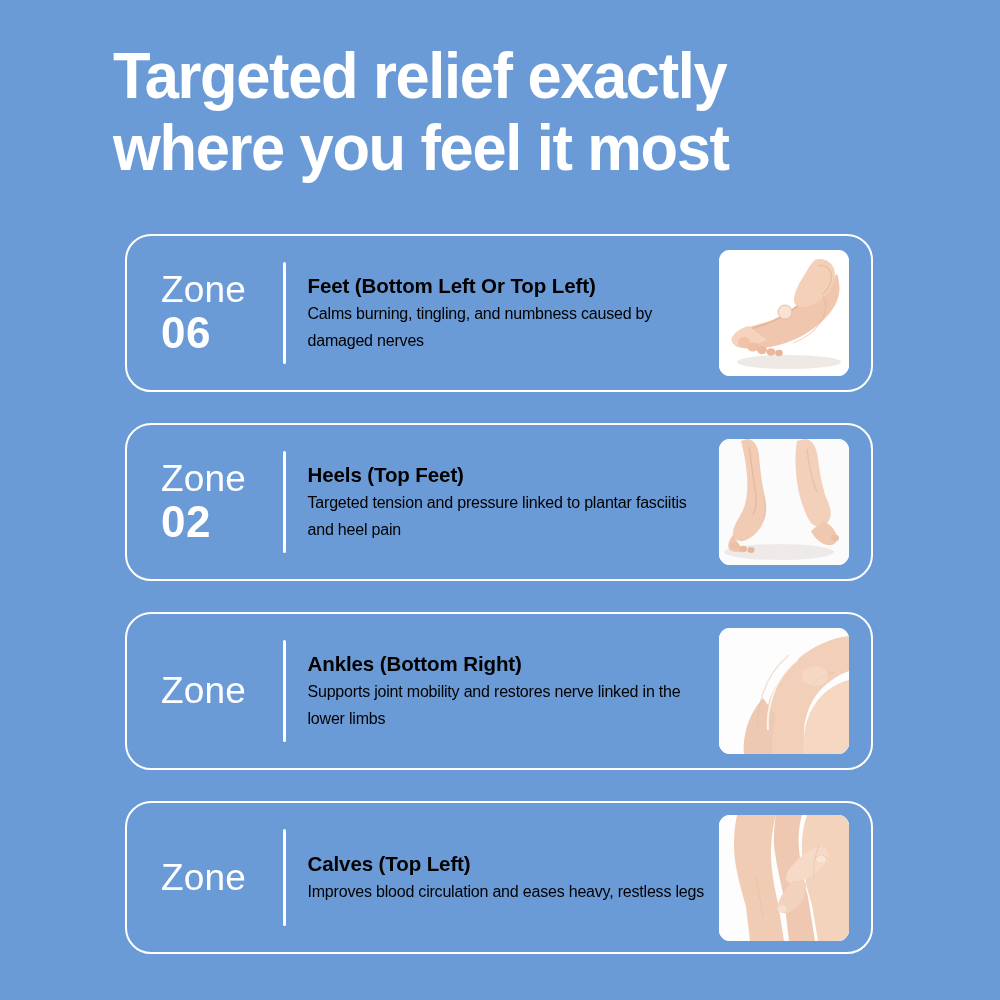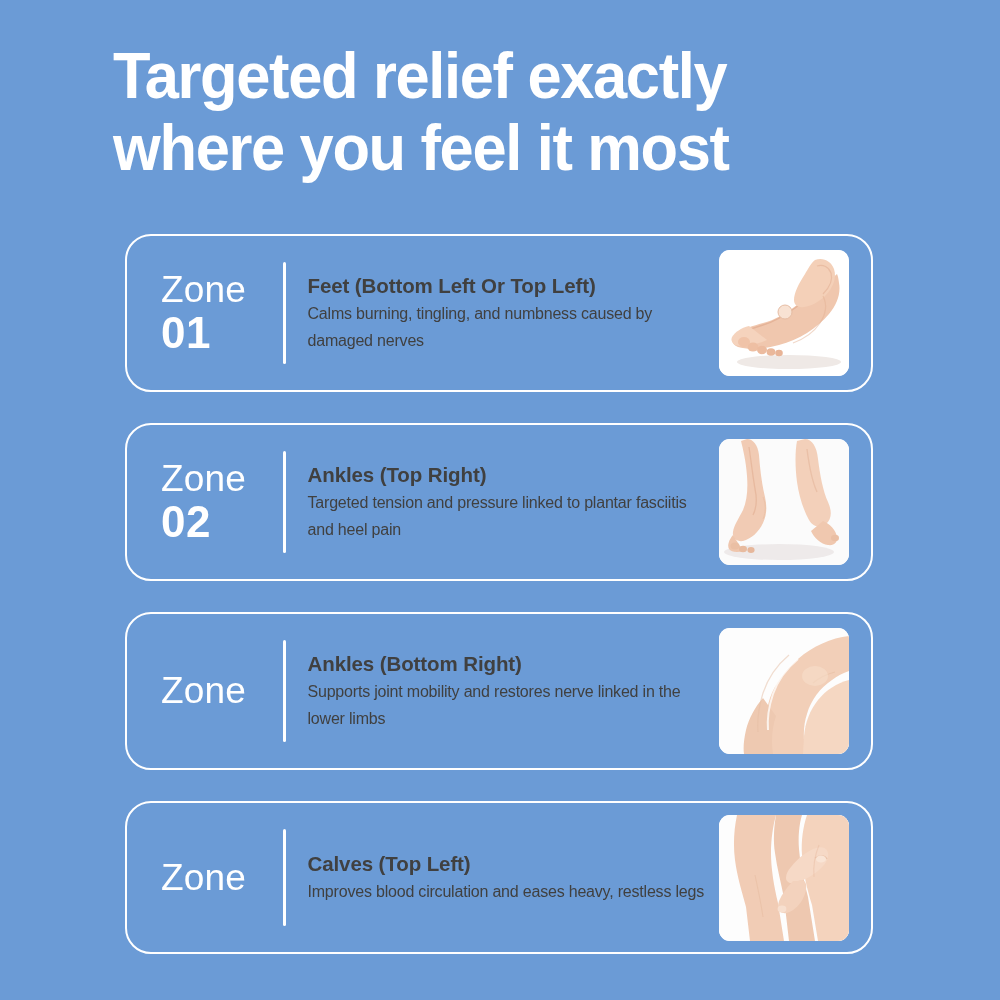--- a/index.html
+++ b/index.html
@@ -95,21 +95,21 @@
     border-radius: 2px;
     align-self: stretch;
     margin: 26px 0;
   }
 
   
   .copy {
     flex: 1 1 auto;
     padding-left: 22px;
     padding-right: 12px;
-    color: #404040;
+    color: #000000;
     min-width: 0;
   }
   .copy-title {
     font-size: 20.5px;
     font-weight: 700;
     line-height: 27px;
     letter-spacing: -0.1px;
     margin-bottom: 1px;
   }
   .copy-body {
@@ -139,21 +139,21 @@
   <h1 class="headline">
     <span class="headline-line">Targeted relief exactly</span>
     <span class="headline-line">where you feel it most</span>
   </h1>
 
   <div class="cards">
 
     <div class="card card-h-158">
       <div class="zone">
         <span class="zone-word">Zone</span>
-        <span class="zone-num">01</span>
+        <span class="zone-num">06</span>
       </div>
       <div class="divider"></div>
       <div class="copy">
         <div class="copy-title">Feet (Bottom Left Or Top Left)</div>
         <div class="copy-body">Calms burning, tingling, and numbness caused by damaged nerves</div>
       </div>
       <div class="thumb">
         <svg viewBox="0 0 130 126" xmlns="http://www.w3.org/2000/svg" aria-hidden="true">
           <rect width="130" height="126" fill="#ffffff"></rect>
           <ellipse cx="70" cy="112" rx="52" ry="7" fill="#efe9e6"></ellipse>
@@ -174,21 +174,21 @@
       </div>
     </div>
 
     <div class="card card-h-158">
       <div class="zone">
         <span class="zone-word">Zone</span>
         <span class="zone-num">02</span>
       </div>
       <div class="divider"></div>
       <div class="copy">
-        <div class="copy-title">Ankles (Top Right)</div>
+        <div class="copy-title">Heels (Top Feet)</div>
         <div class="copy-body">Targeted tension and pressure linked to plantar fasciitis and heel pain</div>
       </div>
       <div class="thumb">
         <svg viewBox="0 0 130 126" xmlns="http://www.w3.org/2000/svg" aria-hidden="true">
           <rect width="130" height="126" fill="#fbfbfb"></rect>
           <ellipse cx="60" cy="113" rx="55" ry="8" fill="#eeeaea"></ellipse>
           <path d="M28 0c6 0 11 6 12 16 1 14 3 30 6 42 2 9 2 18-2 26-4 9-12 16-20 18-6 1-11-3-10-9 1-7 6-14 10-22 4-9 5-21 4-34C27 22 24 10 22 2z" fill="#f1cbb4"></path>
           <path d="M30 8c2 14 4 30 6 42 2 9 2 18-2 26" fill="none" stroke="#e0ab8e" stroke-width="1.3" opacity="0.55"></path>
           <path d="M14 96c-4 5-6 10-4 14 2 3 8 4 14 2" fill="#efc6ad"></path>
           <ellipse cx="16" cy="107" rx="4.5" ry="3.6" fill="#eabfa4"></ellipse>

